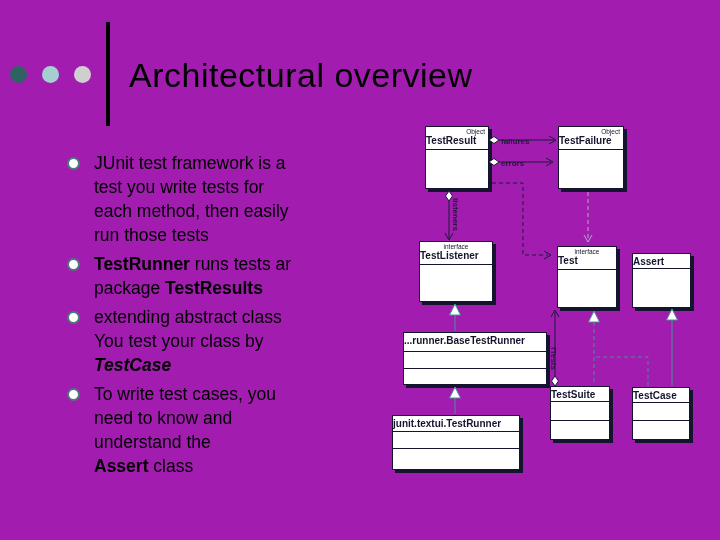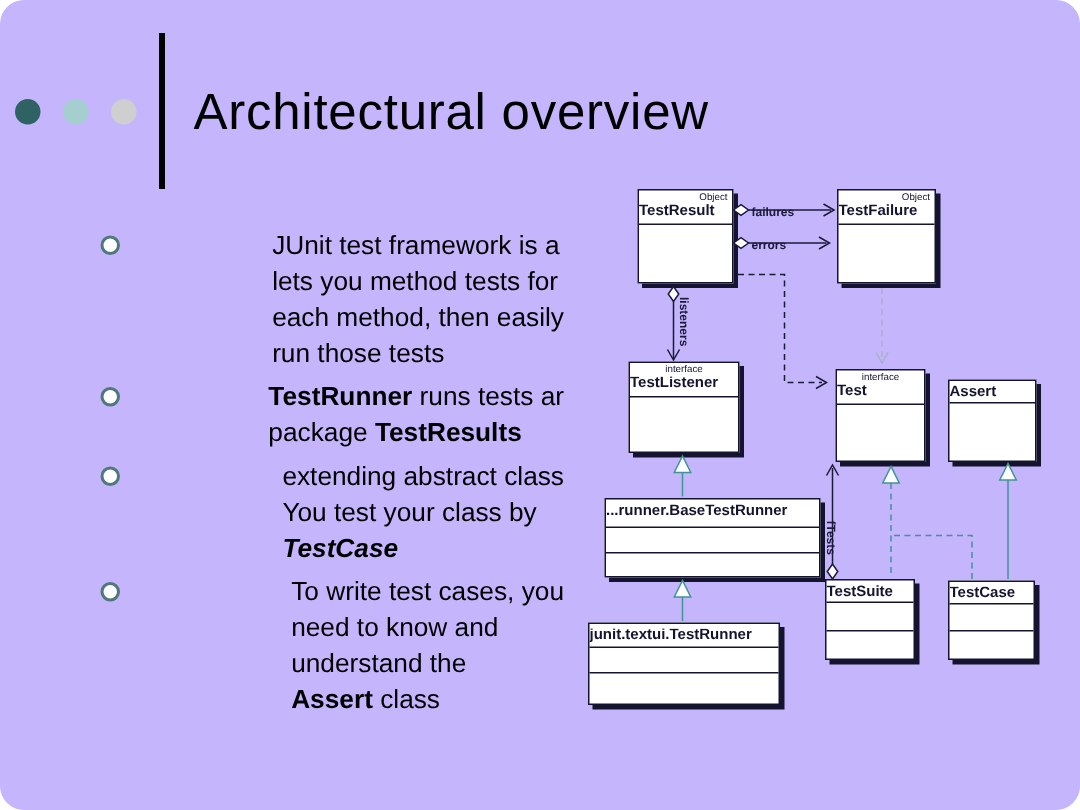--- a/index.html
+++ b/index.html
@@ -1,23 +1,23 @@
 <!DOCTYPE html>
 <html><head>
 <meta charset="utf-8">
 <style>
   html,body{margin:0;padding:0;}
   body{width:720px;height:540px;background:#fff;font-family:"Liberation Sans",sans-serif;position:relative;overflow:hidden;}
-  .slide{position:absolute;inset:0;background:#c4b5fd;border-radius:16px;}
+  .slide{position:absolute;inset:0;background:#a21caf;}
   .vbar{position:absolute;left:106px;top:22px;width:4px;height:104px;background:#000;}
   .dots{position:absolute;left:10px;top:66px;display:flex;gap:15px;}
   .dot{width:17px;height:17px;border-radius:50%;}
   .title{position:absolute;left:129px;top:56px;font-size:34px;letter-spacing:0.5px;color:#000;white-space:nowrap;}
   .bullets{position:absolute;left:66px;top:151px;width:310px;}
-  .bullet{display:flex;align-items:flex-start;margin-bottom:5px;justify-content:space-between;}
+  .bullet{display:flex;align-items:flex-start;margin-bottom:5px;}
   .marker{width:9px;height:9px;border:2px solid #4f7878;border-radius:50%;margin:6px 14px 0 1px;flex:none;background:#fff;}
   .btext{font-size:17.5px;line-height:24px;color:#000;}
   .btext .b{font-weight:bold;}
   .btext .i{font-style:italic;}
   .diagram{position:absolute;inset:0;}
   .cls{position:absolute;background:#fff;border:1px solid #14142e;box-shadow:3px 3px 0 #14142e;box-sizing:border-box;}
   .stereo{font-size:6.5px;line-height:8px;color:#14142e;padding-top:1px;}
   .stereo.right{text-align:right;padding-right:3px;}
   .stereo.center{text-align:center;}
   .cname{font-size:10px;font-weight:bold;text-align:left;line-height:10px;color:#14142e;white-space:nowrap;overflow:hidden;}
@@ -35,21 +35,21 @@
       <span class="dot" style="background: rgb(165, 207, 207);"></span>
       <span class="dot" style="background: rgb(207, 207, 207);"></span>
     </div>
   <div class="vbar"></div>
   <div class="title">Architectural overview</div>
   <div class="bullets" id="bullets">
       <div class="bullet">
         <span class="marker"></span>
         <div class="btext">
           <div><span class="">JUnit test framework is a</span></div>
-          <div><span class="">lets you method tests for</span></div>
+          <div><span class="">test you write tests for</span></div>
           <div><span class="">each method, then easily</span></div>
           <div><span class="">run those tests</span></div>
         </div>
       </div>
       <div class="bullet">
         <span class="marker"></span>
         <div class="btext">
           <div><span class="b ">TestRunner</span><span class=""> runs tests ar</span></div>
           <div><span class="">package </span><span class="b ">TestResults</span></div>
         </div>

